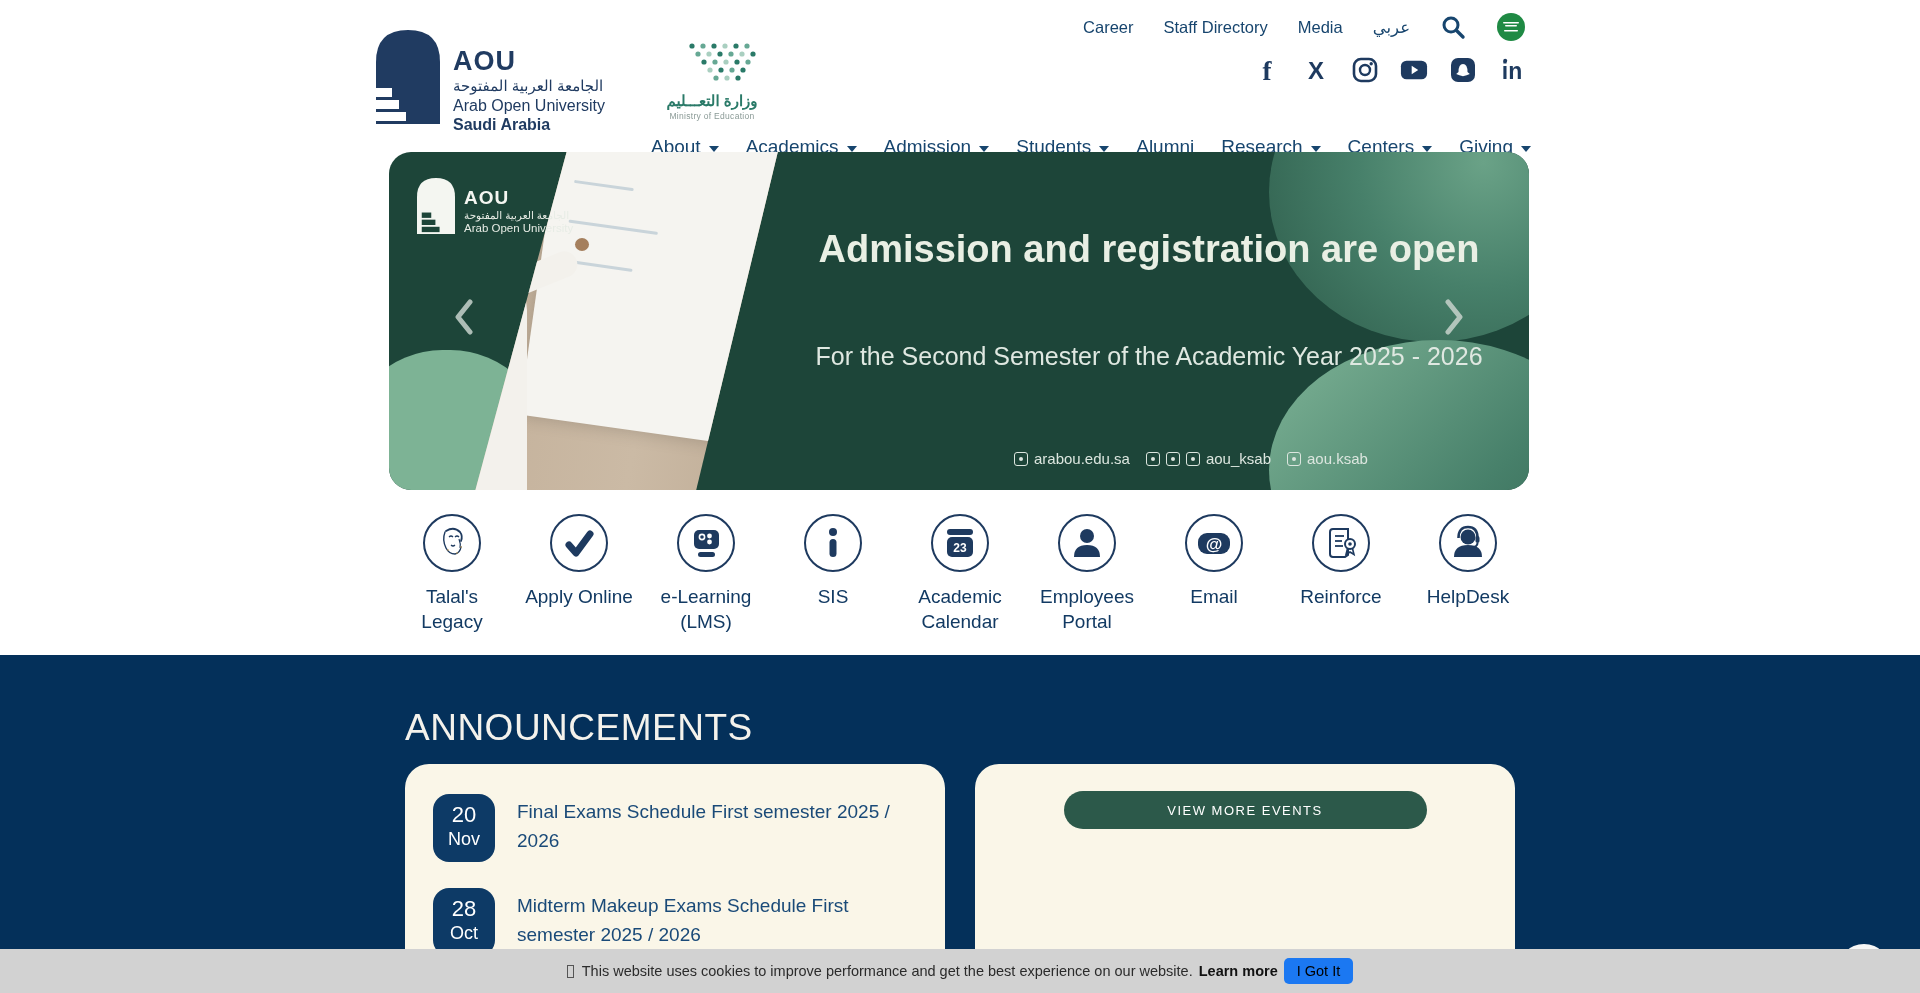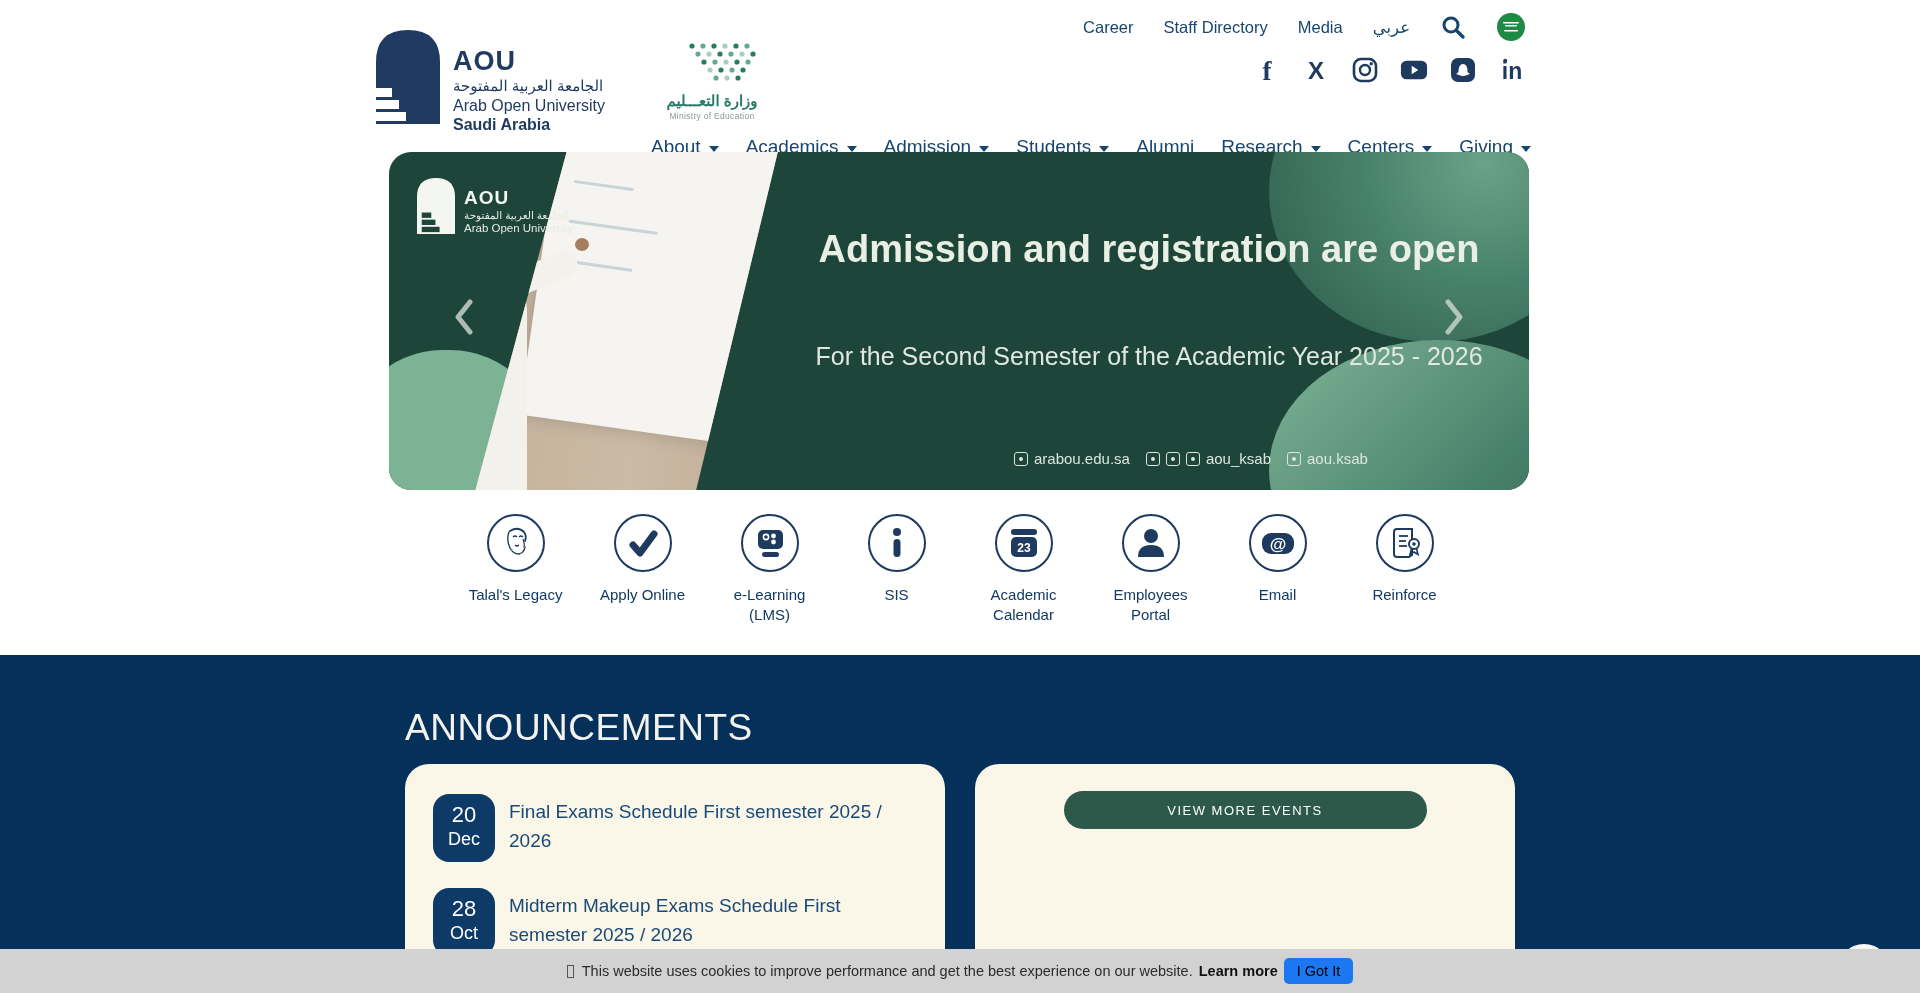--- a/index.html
+++ b/index.html
@@ -61,28 +61,28 @@
   .hero-handles { position:absolute; left:625px; top:298px; display:flex; align-items:center; gap:16px; z-index:3; color:#dce6df; font-size:15px; }
   .handle-group { display:flex; align-items:center; gap:6px; }
   .mini-ic { width:14px; height:14px; border:1.4px solid #dce6df; border-radius:3px; display:inline-flex; align-items:center; justify-content:center; }
   .mini-ic::after { content:""; width:4px; height:4px; background:#dce6df; border-radius:50%; }
   .carousel-arrow { position:absolute; top:146px; z-index:5; cursor:pointer; opacity:.85; }
   .carousel-prev { left:64px; } .carousel-next { right:64px; }
   
   .quicklinks { position:absolute; top:514px; left:0; width:1920px; display:flex; justify-content:center; gap:13px; }
   .ql-item { width:114px; text-align:center; cursor:pointer; }
   .ql-circle { width:58px; height:58px; border:2.5px solid #1e3a5f; border-radius:50%; margin:0 auto; display:flex; align-items:center; justify-content:center; background:#fff; }
-  .ql-label { margin-top:13px; font-size:15px; color:#123a63; line-height:1.3; }
+  .ql-label { margin-top:13px; font-size:19px; color:#123a63; line-height:1.3; }
   
   .lower { position:absolute; top:655px; left:0; width:1920px; height:338px; background:#04305a; overflow:hidden; }
   .section-title { position:absolute; top:52px; font-size:37px; font-weight:500; color:#f4f2ec; letter-spacing:.5px; }
   .ann-title { left:405px; } .ev-title { left:975px; }
   .card { position:absolute; top:109px; width:540px; height:235px; background:#faf6e8; border-radius:24px; }
   .ann-card { left:405px; padding:30px 28px; } .ev-card { left:975px; }
-  .ann-item { display:flex; gap:14px; margin-bottom:26px; cursor:pointer; }
+  .ann-item { display:flex; gap:22px; margin-bottom:26px; cursor:pointer; }
   .date-badge { flex:0 0 62px; height:68px; background:#0d3a66; border-radius:16px; color:#fff; text-align:center; padding-top:9px; }
   .date-day { font-size:22px; font-weight:500; line-height:1.1; }
   .date-month { font-size:18px; line-height:1.4; }
   .ann-text { font-size:19px; color:#1a4a78; line-height:1.5; padding-top:4px; font-weight:500; }
   .ev-button { margin:27px auto 0; width:363px; height:38px; background:#2c594a; border-radius:19px; color:#fff;
                font-size:13px; letter-spacing:1.5px; display:flex; align-items:center; justify-content:center; cursor:pointer; }
   
   .floating-help { position:absolute; left:1837px; top:944px; width:54px; height:54px; background:#f7f7f7; border-radius:50%; z-index:2; cursor:pointer; }
   
   .cookiebar { position:absolute; left:0; bottom:0; width:1920px; height:44px; background:#d2d2d2; z-index:10;
@@ -388,29 +388,42 @@
         <line x1="14" y1="13" x2="23" y2="13" stroke="#1e3a5f" stroke-width="1.8"></line>
         <line x1="14" y1="18" x2="21" y2="18" stroke="#1e3a5f" stroke-width="1.8"></line>
         <line x1="14" y1="23" x2="22" y2="23" stroke="#1e3a5f" stroke-width="1.8"></line>
         <circle cx="29" cy="21" r="5" fill="#fff" stroke="#1e3a5f" stroke-width="2"></circle>
         <circle cx="29" cy="21" r="1.8" fill="#1e3a5f"></circle>
         <path d="M26.5 25.5 l-1.5 6 l4 -2.5 l4 2.5 l-1.5 -6" fill="none" stroke="#1e3a5f" stroke-width="1.6"></path>
       </svg>
     </span>
     <div class="ql-label">Reinforce</div>
   </div>
+  <div class="ql-item">
+    <span class="ql-circle">
+      <svg width="40" height="40" viewBox="0 0 40 40">
+        <circle cx="20" cy="14" r="7.5" fill="#1e3a5f"></circle>
+        <path d="M6 34 q0-12 14-12 q14 0 14 12 z" fill="#1e3a5f"></path>
+        <path d="M10.5 15 q0-11 9.5-11 q9.5 0 9.5 11" fill="none" stroke="#1e3a5f" stroke-width="2.6"></path>
+        <rect x="27.5" y="13" width="4" height="7" rx="2" fill="#1e3a5f"></rect>
+        <path d="M29.5 20 q0 4 -6 4.5" fill="none" stroke="#1e3a5f" stroke-width="2"></path>
+        <circle cx="23" cy="24.6" r="1.6" fill="#1e3a5f"></circle>
+      </svg>
+    </span>
+    <div class="ql-label">HelpDesk</div>
+  </div>
 </div>
 
 <div class="lower">
   <div class="section-title ann-title">ANNOUNCEMENTS</div>
   <div class="card ann-card">
     <div class="ann-item">
       <div class="date-badge">
         <div class="date-day">20</div>
-        <div class="date-month">Dec</div>
+        <div class="date-month">Nov</div>
       </div>
       <div class="ann-text">Final Exams Schedule First semester 2025 / 2026</div>
     </div>
     <div class="ann-item">
       <div class="date-badge">
         <div class="date-day">28</div>
         <div class="date-month">Oct</div>
       </div>
       <div class="ann-text">Midterm Makeup Exams Schedule First semester 2025 / 2026</div>
     </div>

